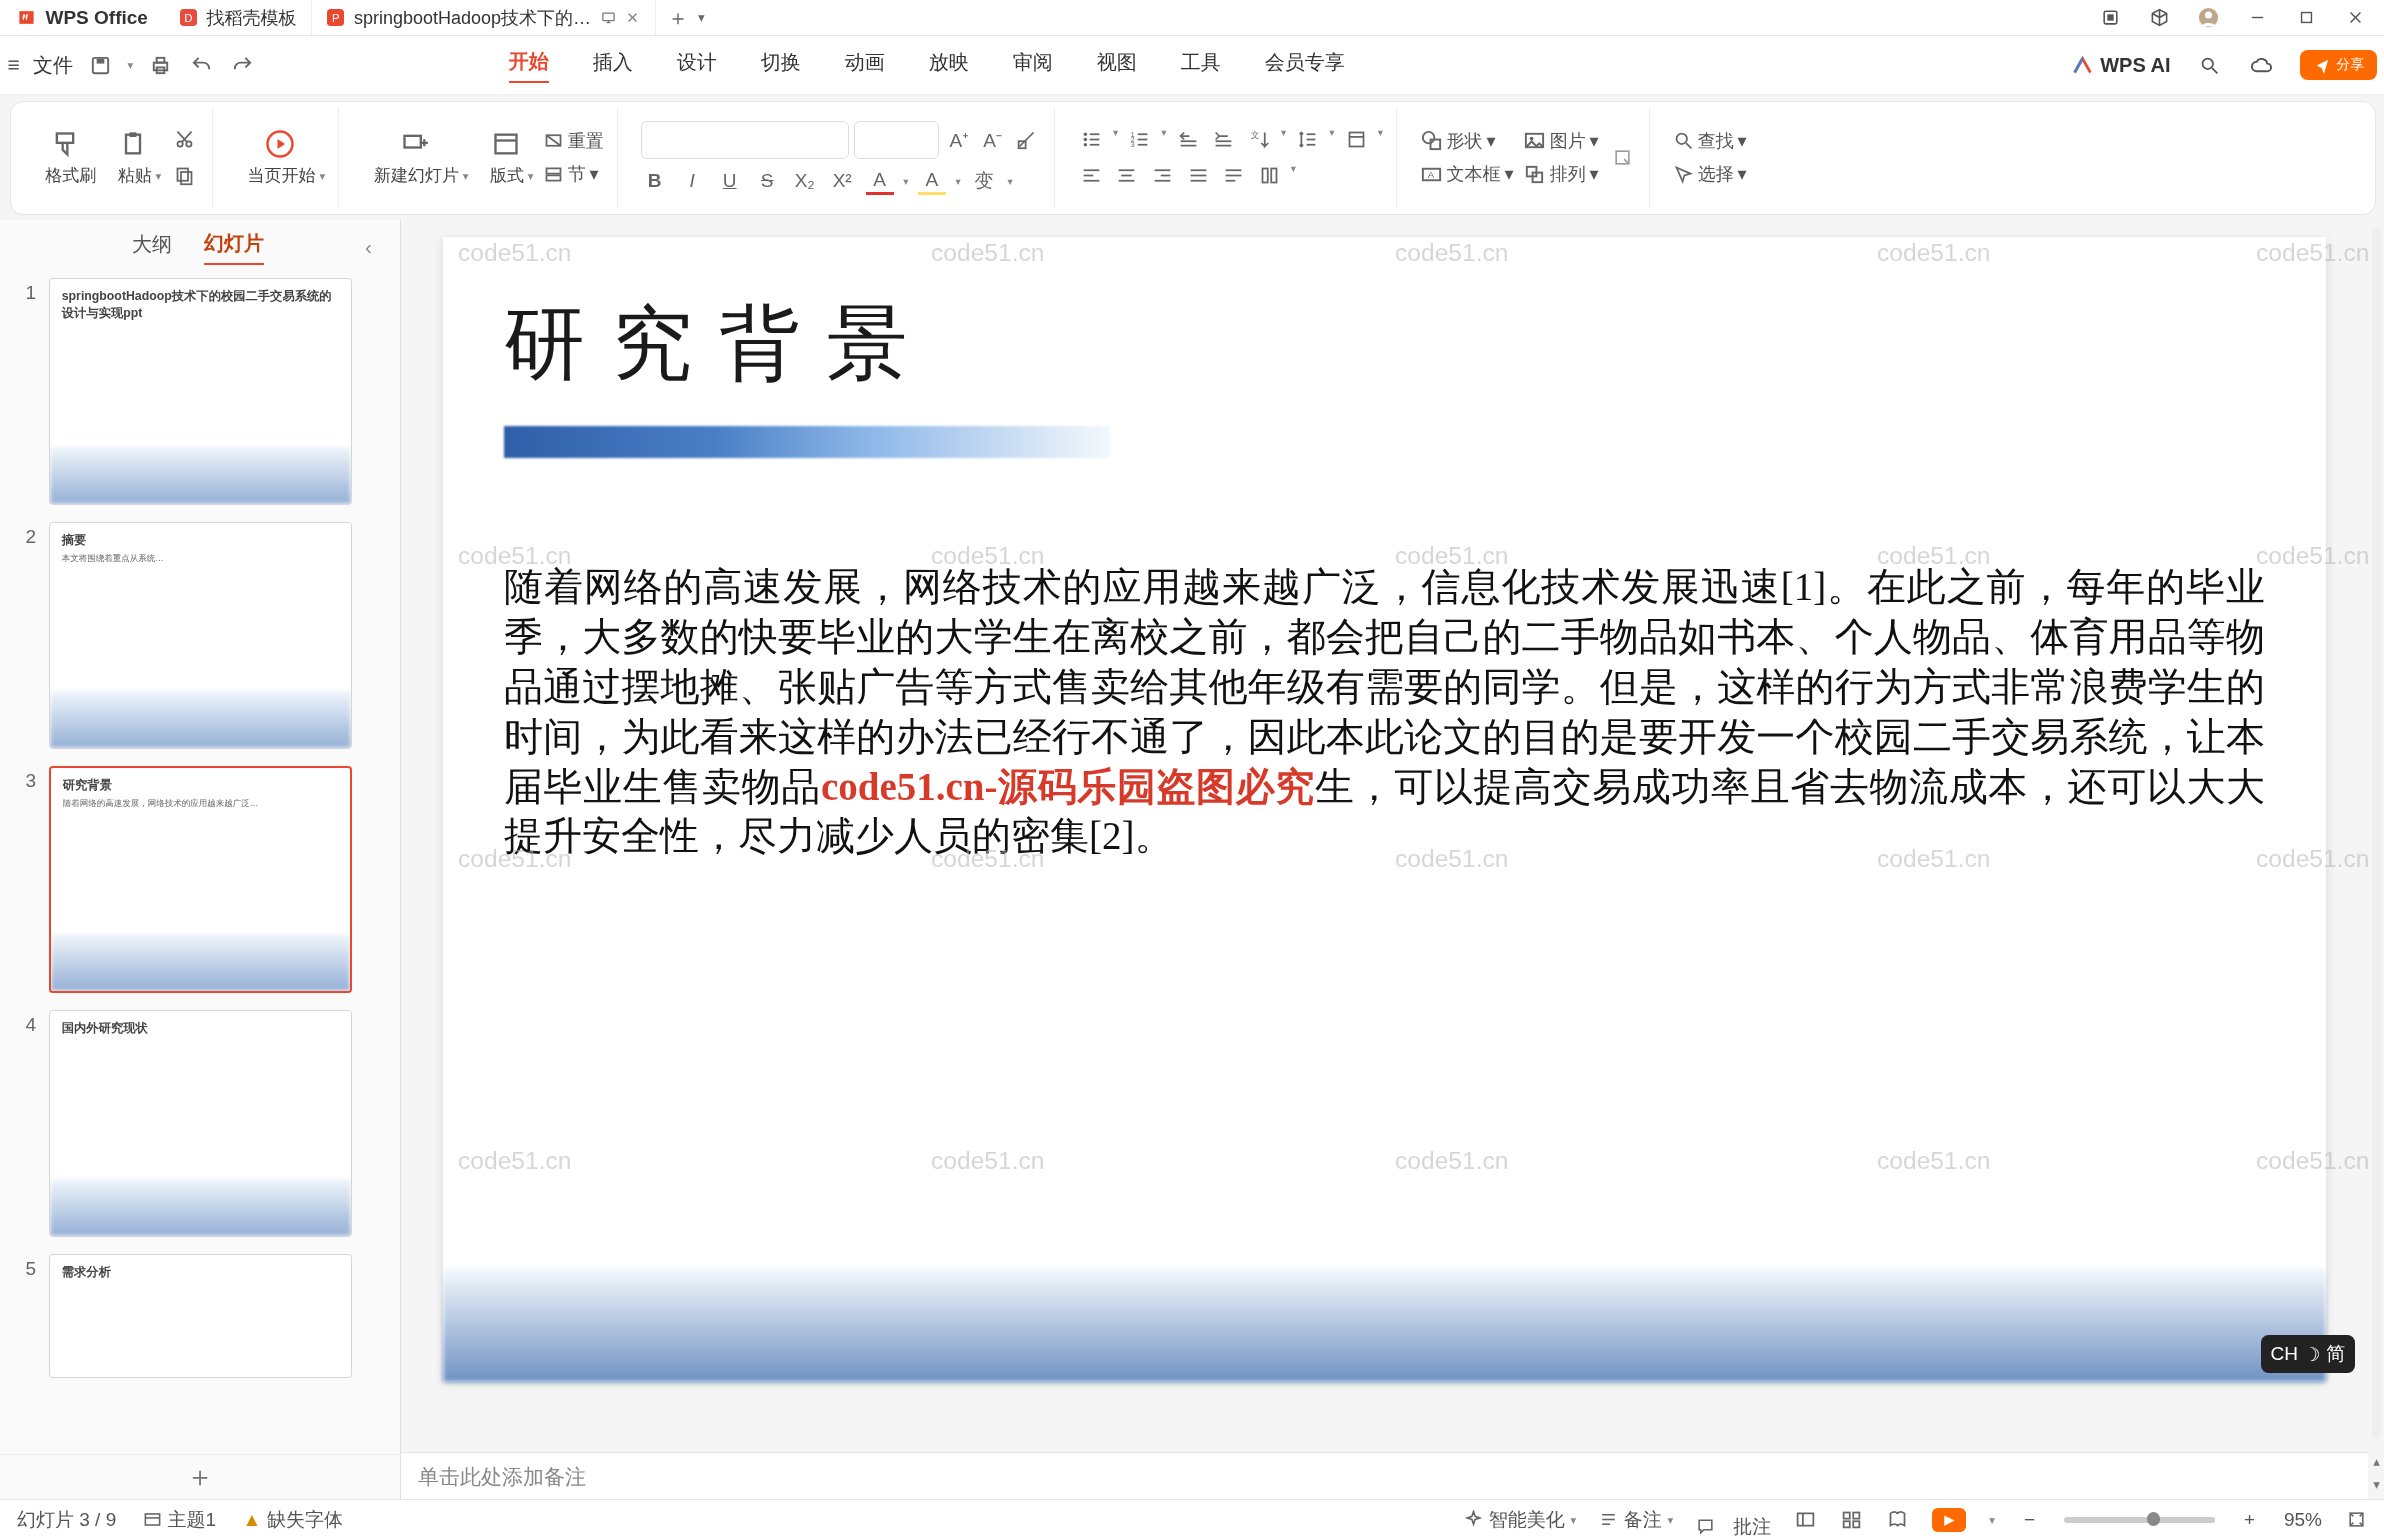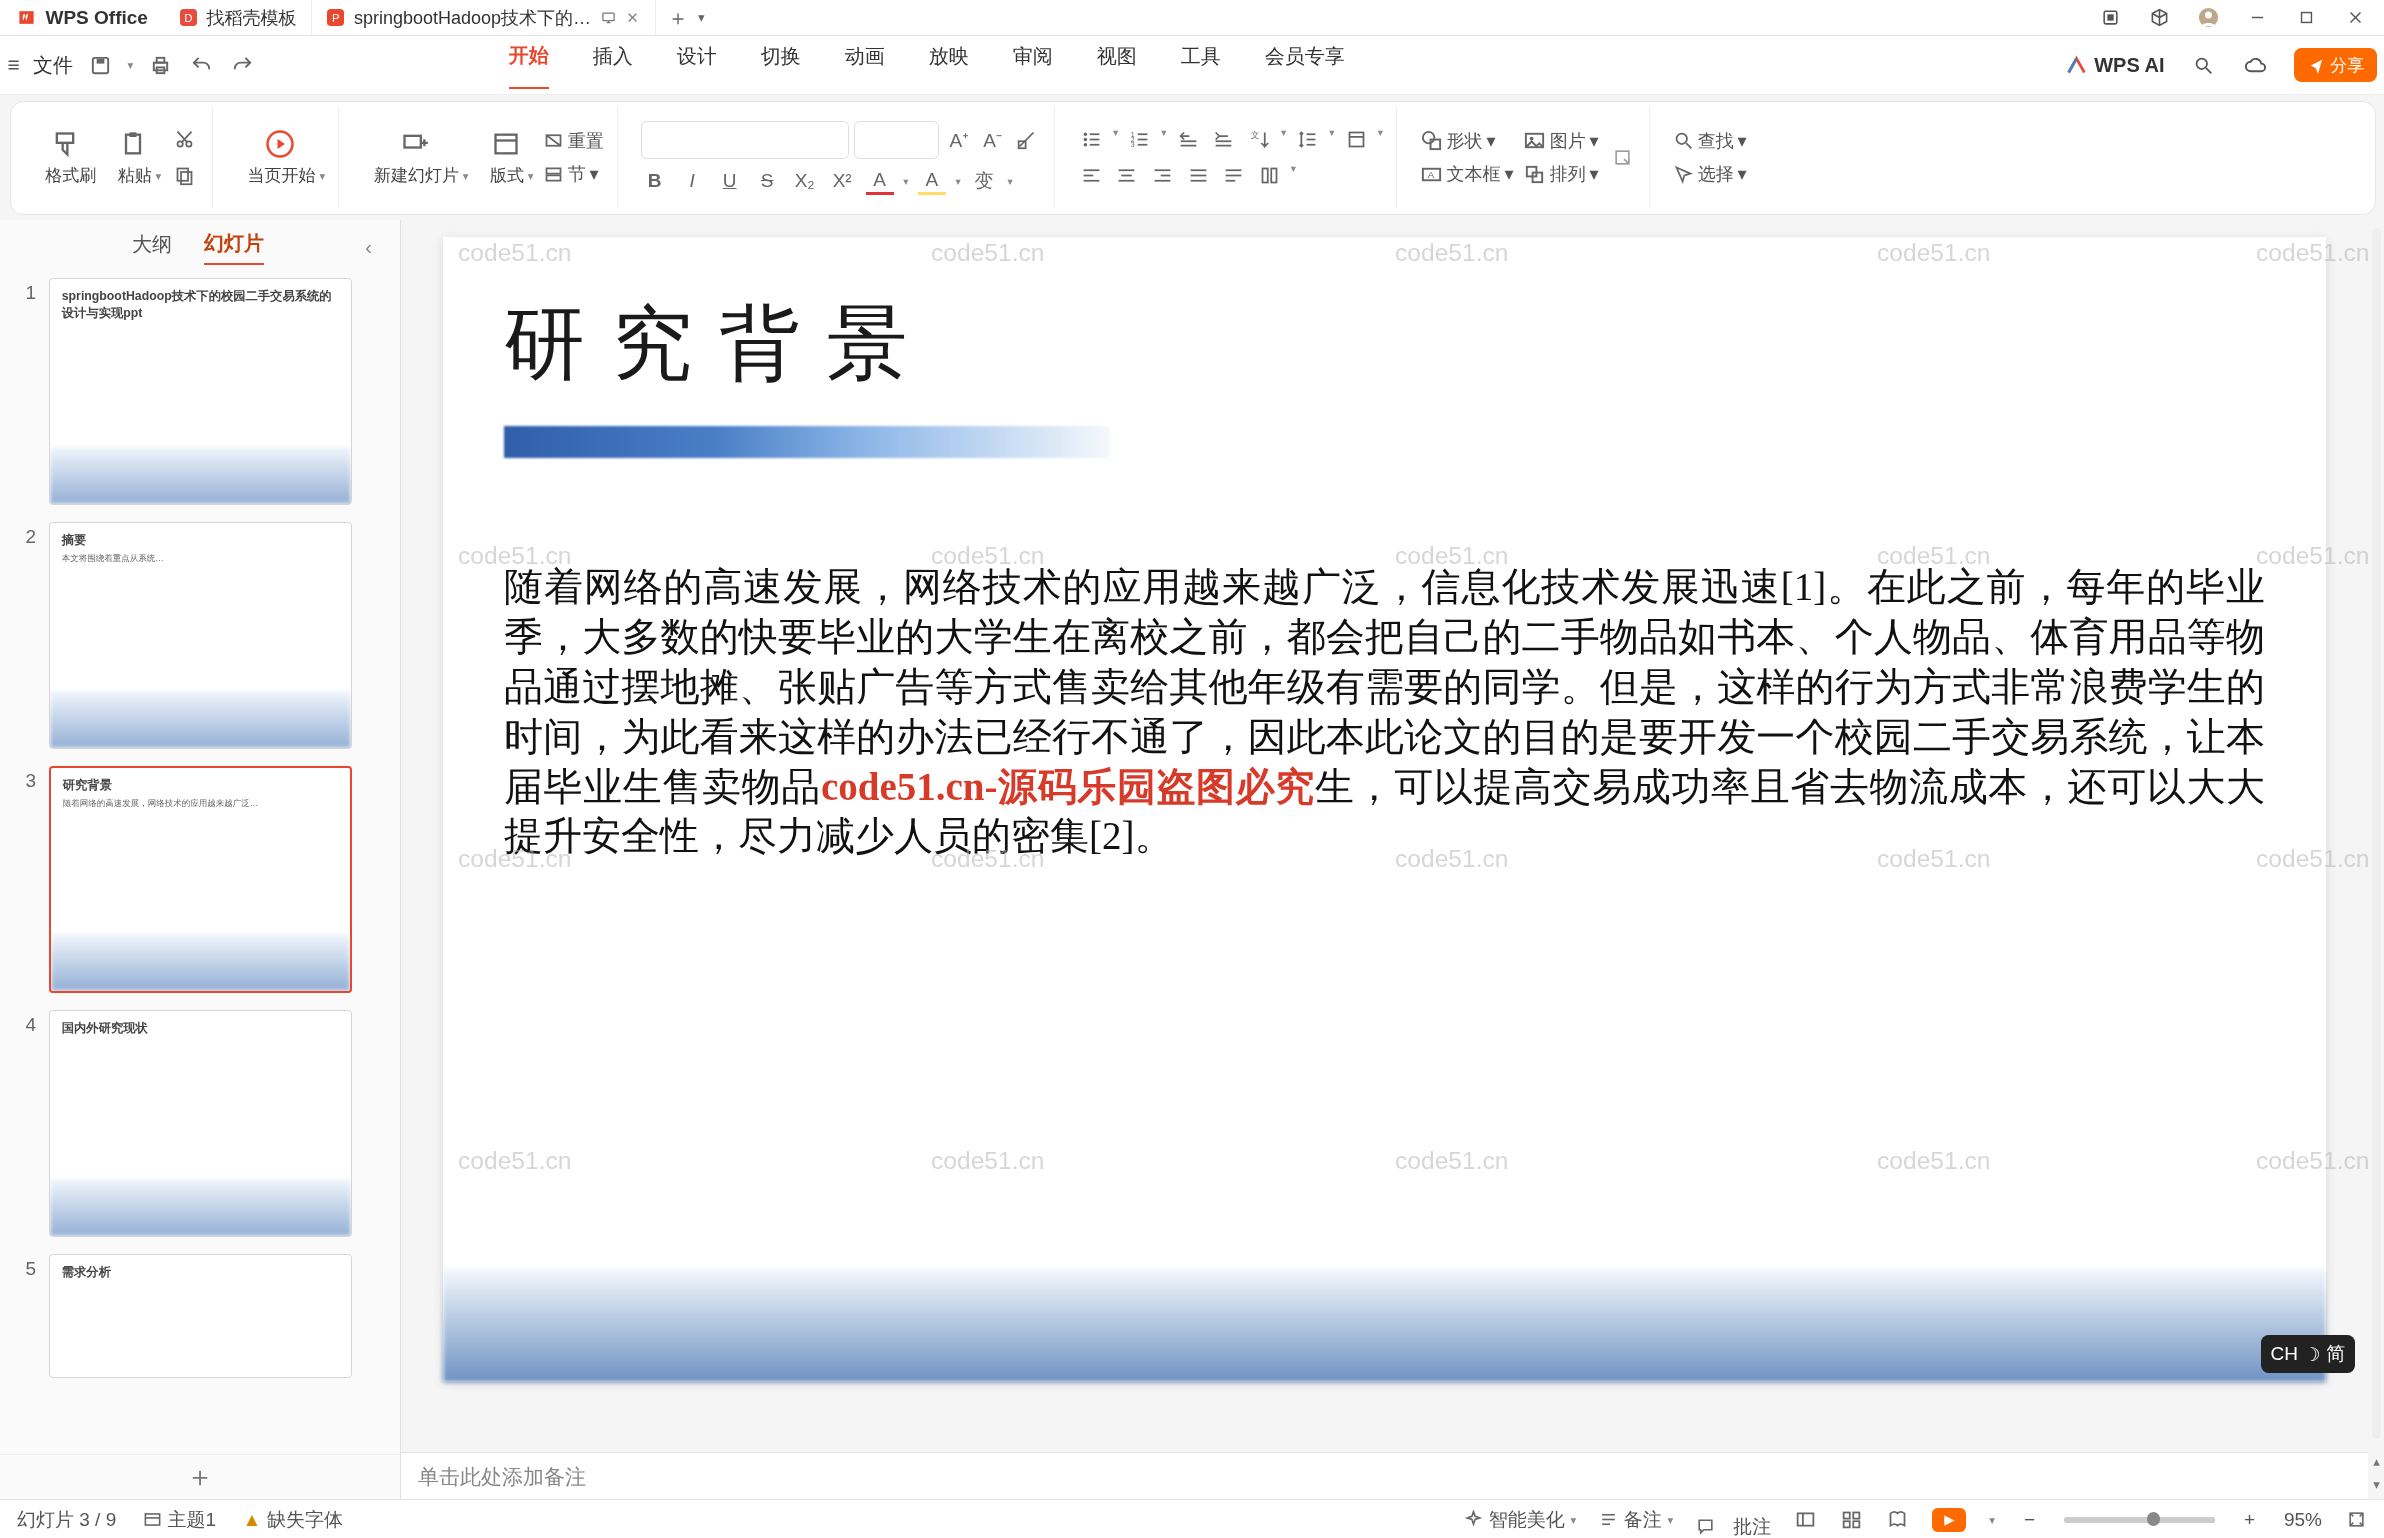--- a/index.html
+++ b/index.html
@@ -17,26 +17,26 @@
   .titlebar .new-tab { display: flex; align-items: center; gap: 9.5px; padding: 0 11.4px; color: #666; font-size: 21px; }
   .winctrls { display: flex; align-items: center; gap: 28px; padding: 0 19px; color: #555; }
   .winctrls .wic { width: 21px; height: 21px; display: inline-flex; align-items: center; justify-content: center; cursor: pointer; }
   
   .menubar { height: 59px; background: #fff; display: flex; align-items: center; border-bottom: 0.9px solid #eee; padding: 0 7.6px; }
   .menubar .fileblk { display: flex; align-items: center; gap: 13.2px; padding-right: 15px; }
   .menubar .file { display: flex; align-items: center; gap: 5.7px; font-size: 20px; color: #333; }
   .menubar .ham { font-size: 21px; color: #555; }
   .menubar .qicon { width: 28px; height: 28px; display: inline-flex; align-items: center; justify-content: center; color: #555; }
   .menubar .menus { display: flex; align-items: center; gap: 44px; margin-left: 237px; font-size: 20px; }
-  .menubar .menus .mi { cursor: pointer; padding-bottom: 18px; }
+  .menubar .menus .mi { cursor: pointer; padding-bottom: 6px; }
   .menubar .menus .mi.active { color: #e9482f; font-weight: 600; border-bottom: 2.8px solid #e9482f; }
   .menubar .right { margin-left: auto; display: flex; align-items: center; gap: 24.6px; font-size: 20px; }
   .menubar .wpsai { display: flex; align-items: center; gap: 7.6px; font-weight: 700; }
   .menubar .wpsai .ailogo { width: 21px; height: 21px; }
-  .sharebtn { background: #ff6a00; color: #fff; border-radius: 7.6px; padding: 5.7px 13.2px; display: flex; align-items: center; gap: 5.7px; font-size: 17px; }
+  .sharebtn { background: #ff6a00; color: #fff; border-radius: 7.6px; padding: 5.7px 13.2px; display: flex; align-items: center; gap: 5.7px; font-size: 14px; }
   
   .ribbon { height: 114px; background: #fff; border: 0.9px solid #e5e5e5; border-radius: 13.2px; margin: 5.7px 9.5px; display: flex; align-items: stretch; padding: 5.7px 9.5px; gap: 9.5px; }
   .rgroup { display: flex; align-items: center; gap: 9.5px; padding: 0 13.2px; border-right: 0.9px solid #eee; }
   .rgroup:last-child { border-right: none; }
   .rbtn { display: flex; flex-direction: column; align-items: center; justify-content: center; gap: 3.8px; min-width: 55px; color: #444; cursor: pointer; font-size: 17px; }
   .rbtn .ricon { width: 32px; height: 32px; display: inline-flex; align-items: center; justify-content: center; }
   .rbtn .lbl { display: flex; align-items: center; gap: 3.8px; margin-left: 12px; }
   .rbtn .car { font-size: 11.4px; color: #888; }
   .rstack { display: flex; flex-direction: column; gap: 9.5px; }
   .rstack .srow { display: flex; align-items: center; gap: 3.8px; color: #555; font-size: 18px; }

